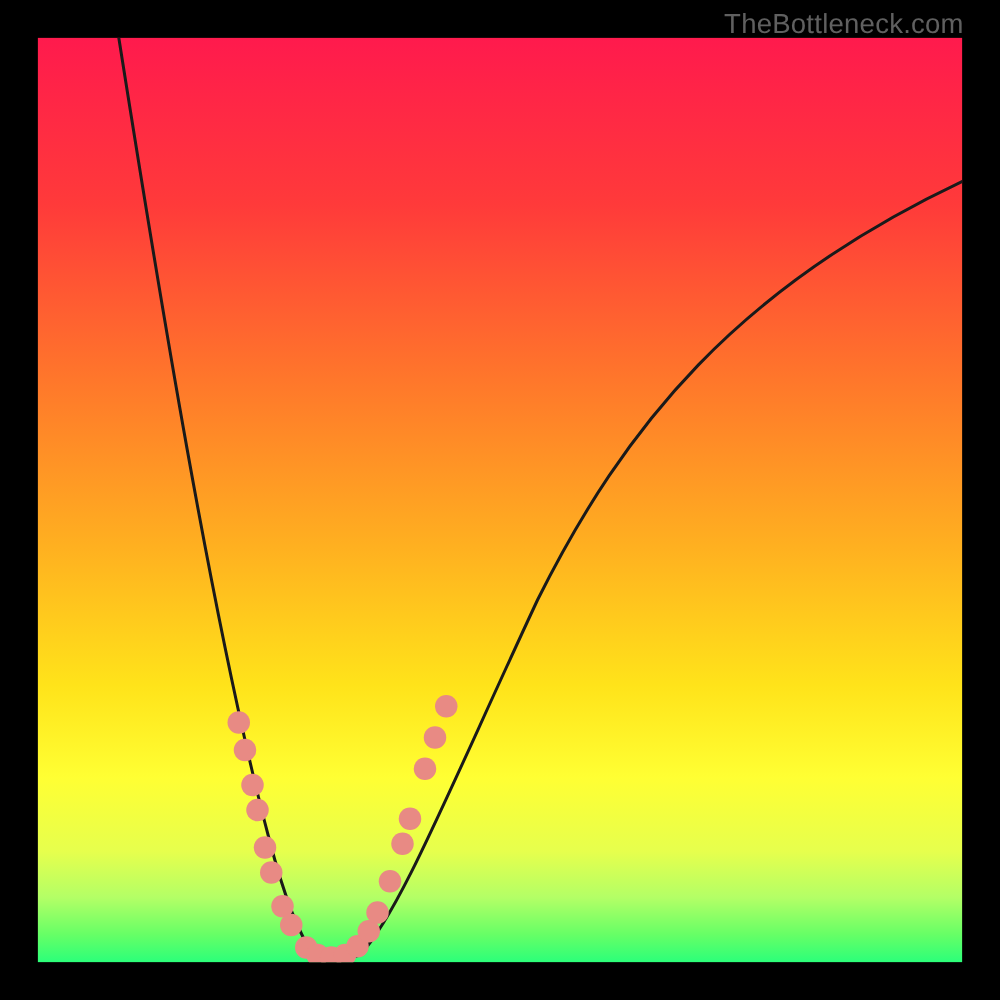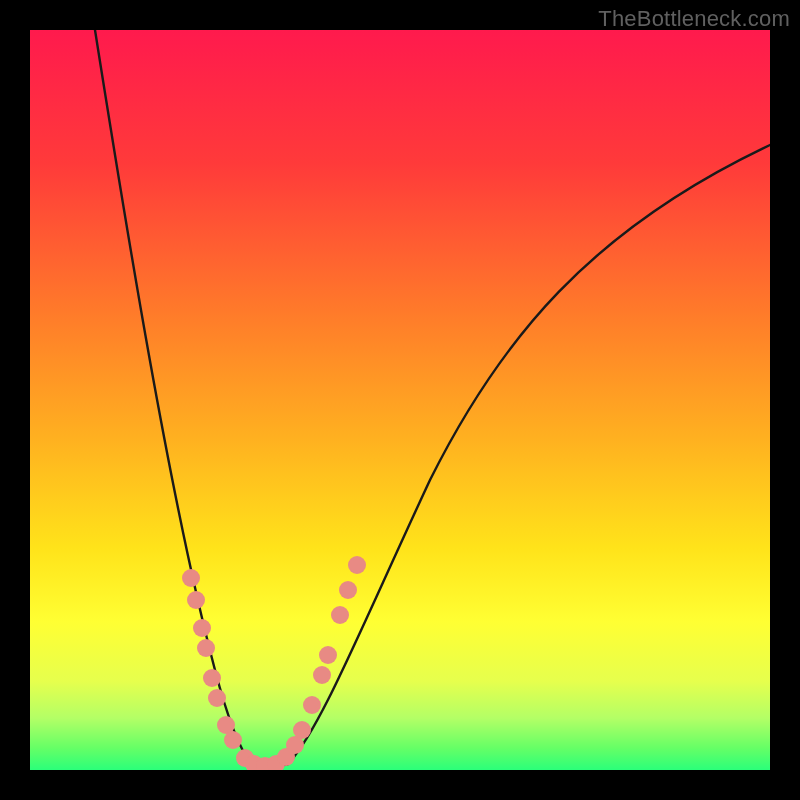--- a/index.html
+++ b/index.html
@@ -15,21 +15,21 @@
     position: absolute;
     left: 30px;
     top: 30px;
     width: 740px;
     height: 740px;
     overflow: hidden;
   }
   .watermark {
     position: absolute;
     top: 6px;
-    right: 10px;
+    right: 29px;
     font-size: 22px;
     font-weight: 500;
     color: #606060;
     letter-spacing: 0.2px;
     z-index: 10;
   }
   svg { display: block; }
 </style>
 </head>
 <body>

